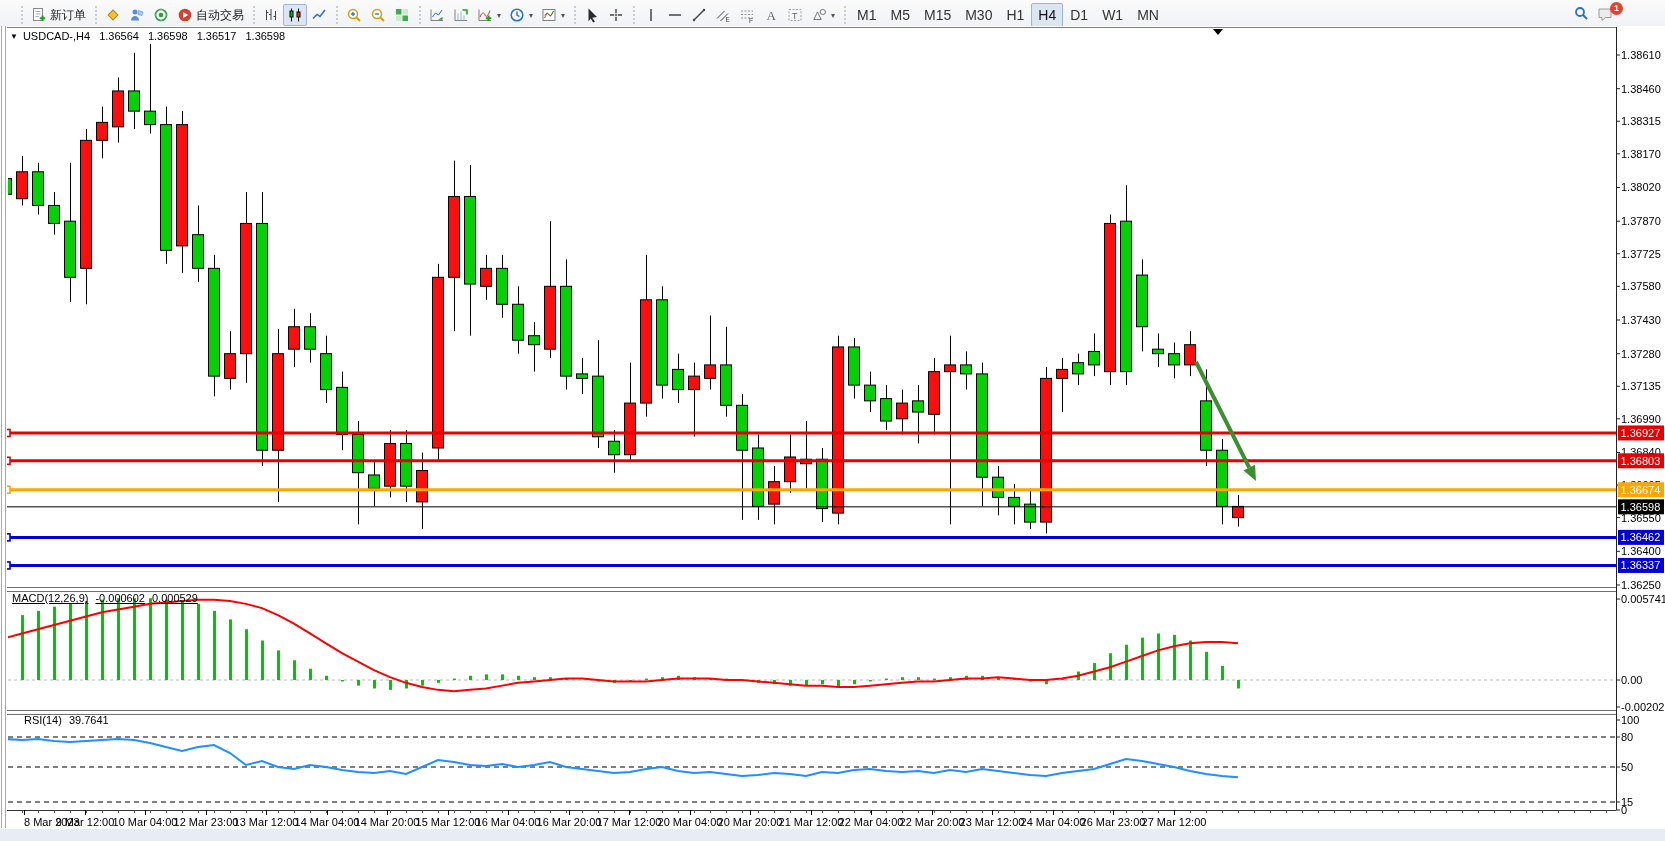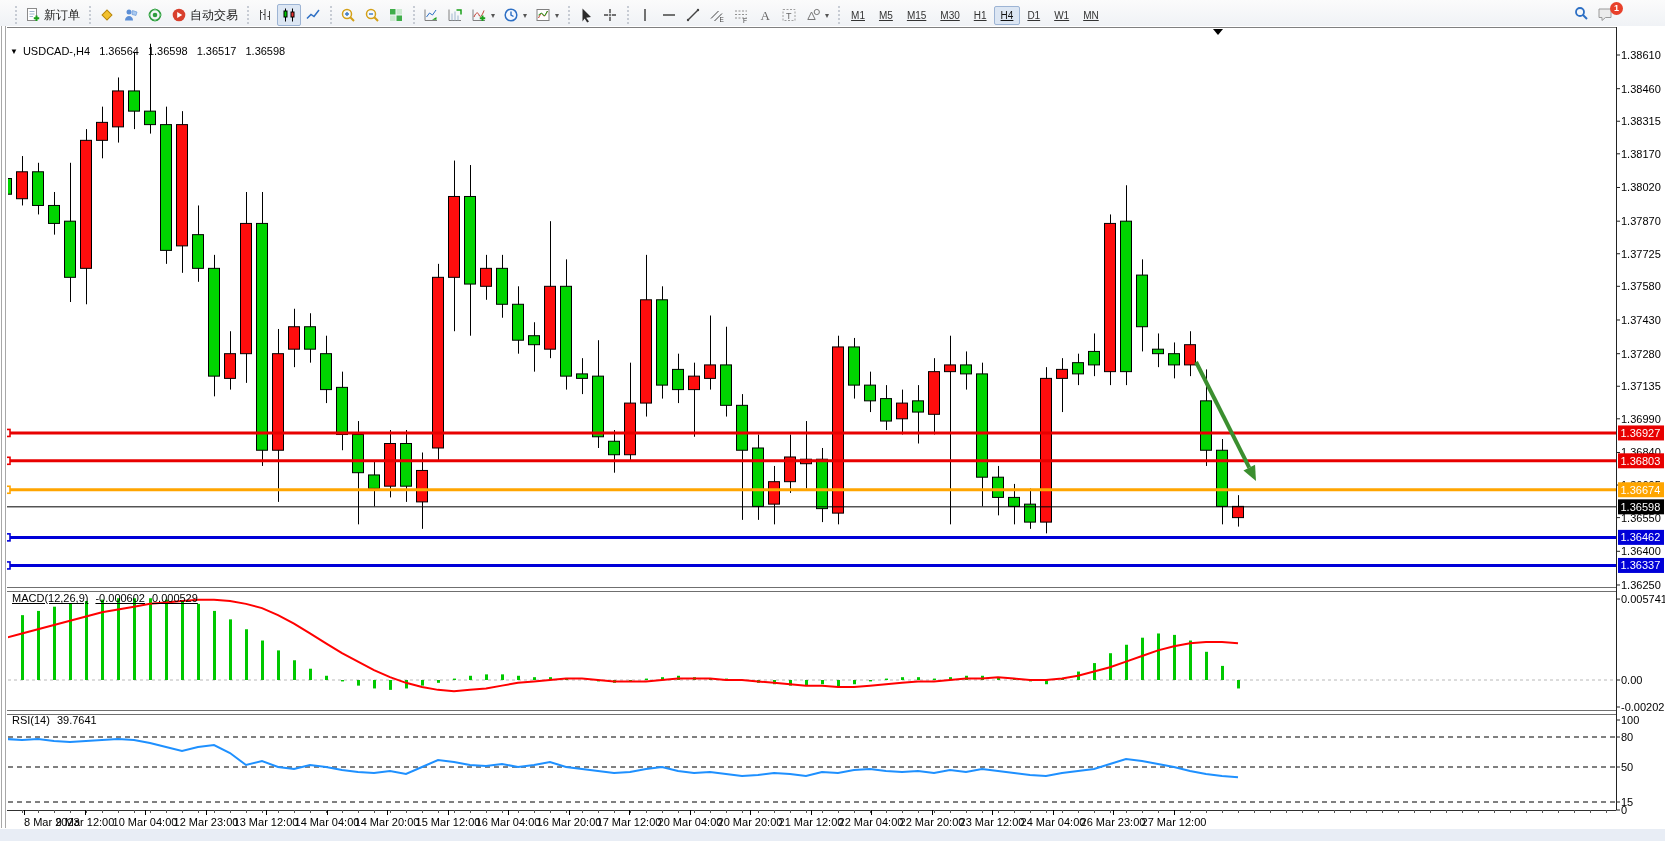--- a/index.html
+++ b/index.html
@@ -1,48 +1,48 @@
 <!DOCTYPE html>
 <html><head>
 <meta charset="utf-8">
 <style>
   html,body{margin:0;padding:0;background:#fff;}
   body{width:1665px;height:841px;overflow:hidden;font-family:"Liberation Sans","DejaVu Sans",sans-serif;}
   #app{position:relative;width:1665px;height:841px;background:#fff;}
 
   
   #toolbar{position:absolute;left:0;top:0;width:1665px;height:31px;background:linear-gradient(#fbfbfb,#eef1f5);
-           border-bottom:1px solid #b9bfc9;display:flex;align-items:center;padding-left:10px;box-sizing:border-box;}
+           border-bottom:1px solid #b9bfc9;display:flex;align-items:center;padding-left:16px;box-sizing:border-box;}
   .grip{width:5px;height:18px;margin:0 3px;
         background-image:repeating-linear-gradient(#c7ccd4 0 2px,transparent 2px 4px);
         background-size:2px 100%;background-repeat:no-repeat;background-position:center;}
   .tbtn{display:flex;align-items:center;gap:3px;padding:2px 3px;border:1px solid transparent;border-radius:2px;
         font-size:12px;color:#222;white-space:nowrap;cursor:default;}
   .tbtn.active{background:#dce6f3;border-color:#9db4d4;}
   .tbtn .icon{width:16px;height:16px;display:inline-block;line-height:0;}
   .tbtn .caret{font-size:8px;color:#555;margin-left:1px;}
-  .tfbtn{font-size:10px;color:#333;padding:3px 6px;border:1px solid transparent;border-radius:2px;text-decoration:underline;}
+  .tfbtn{font-size:14px;color:#333;padding:3px 6px;border:1px solid transparent;border-radius:2px;}
   .tfbtn.active{background:#dce6f3;border-color:#9db4d4;color:#111;}
   #tb-right{margin-left:auto;display:flex;align-items:center;gap:8px;padding-right:48px;}
   #chat-wrap{position:relative;width:20px;height:18px;}
   #chat-badge{position:absolute;top:-4px;right:-6px;min-width:13px;height:13px;border-radius:7px;background:#e8402a;
               color:#fff;font-size:9px;line-height:13px;text-align:center;font-weight:bold;}
 
   
   #chart-window{position:absolute;left:0;top:26px;width:1665px;height:815px;background:#fff;}
   #left-border{position:absolute;left:0;top:0;width:7px;height:802px;
                background:linear-gradient(90deg,#fff 0 1px,#a8a8a8 1px 2px,#fff 2px 5px,#a8a8a8 5px 6px,#fff 6px 7px);}
   #plot-svg{position:absolute;left:0;top:0;}
   .ovl{position:absolute;font-size:11px;color:#000;white-space:nowrap;}
-  #chart-title{left:10px;top:19px;}
+  #chart-title{left:10px;top:4px;}
   #chart-title .sp{margin-right:9px;}
   #chart-title .tri{font-size:8px;margin-right:5px;vertical-align:1px;}
   #macd-label{left:12px;top:566px;text-decoration:underline;}
   #macd-label span{margin-right:7px;}
-  #rsi-label{left:12px;top:688px;}
+  #rsi-label{left:24px;top:688px;}
   #rsi-label span{margin-right:7px;}
   #bottom-strip{position:absolute;left:0;top:803px;width:1665px;height:12px;background:#e8edf5;}
 </style>
 </head>
 <body>
 
 <div id="app">
   <div id="toolbar">
       <div class="grip"></div>
       <div class="tbtn">

